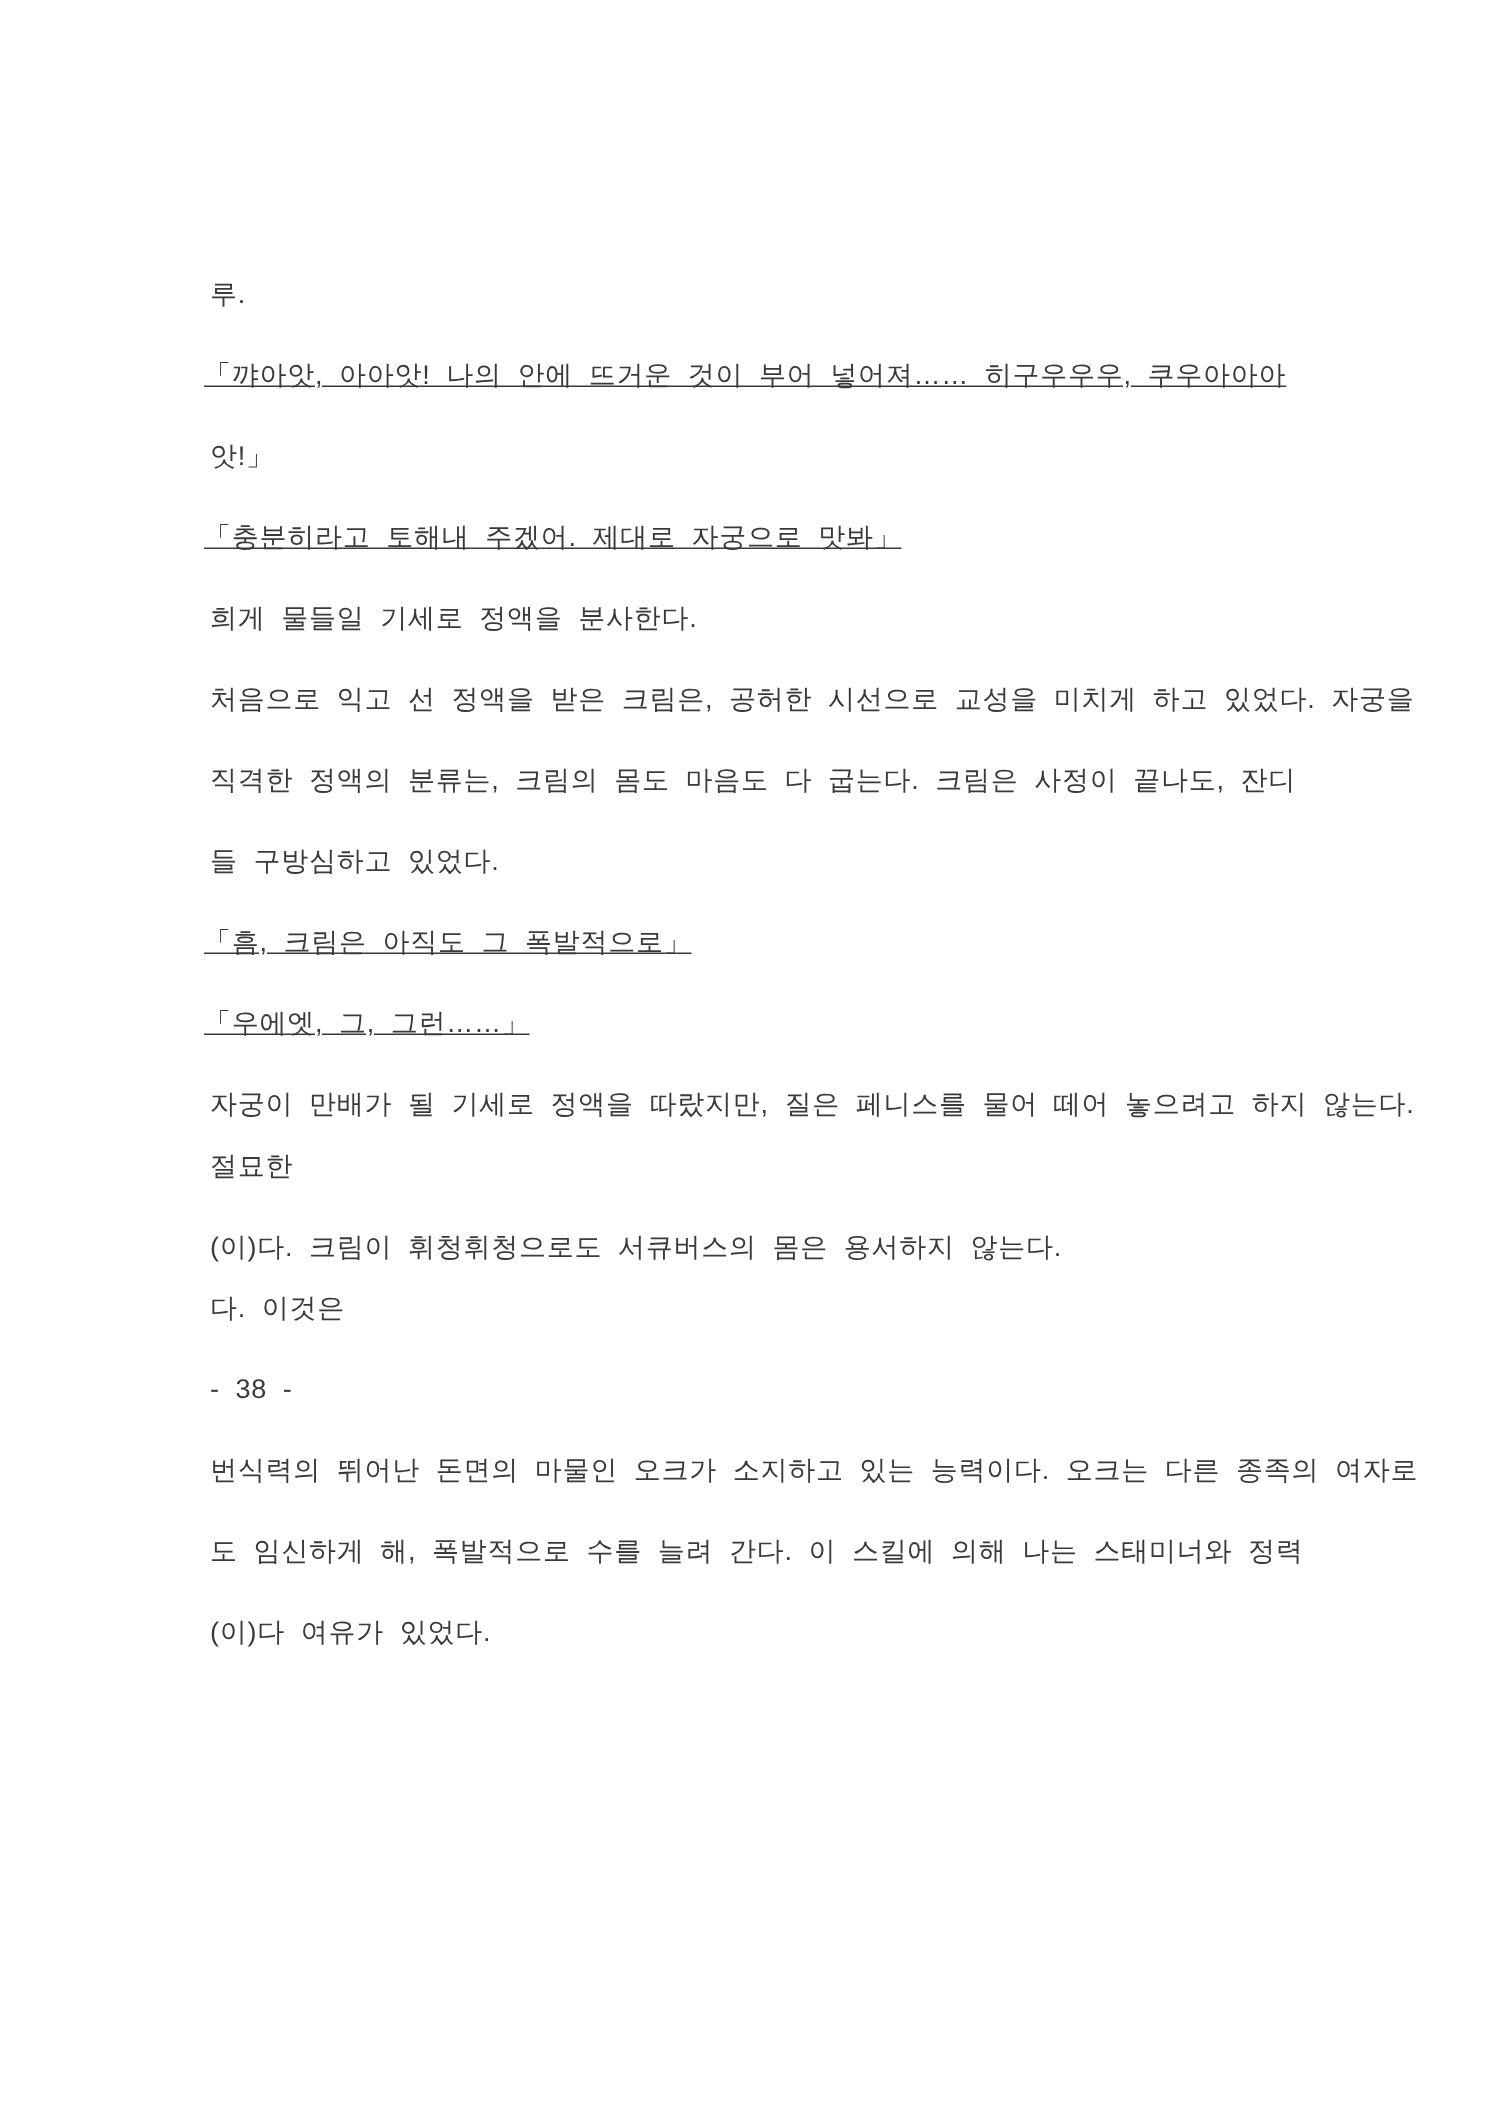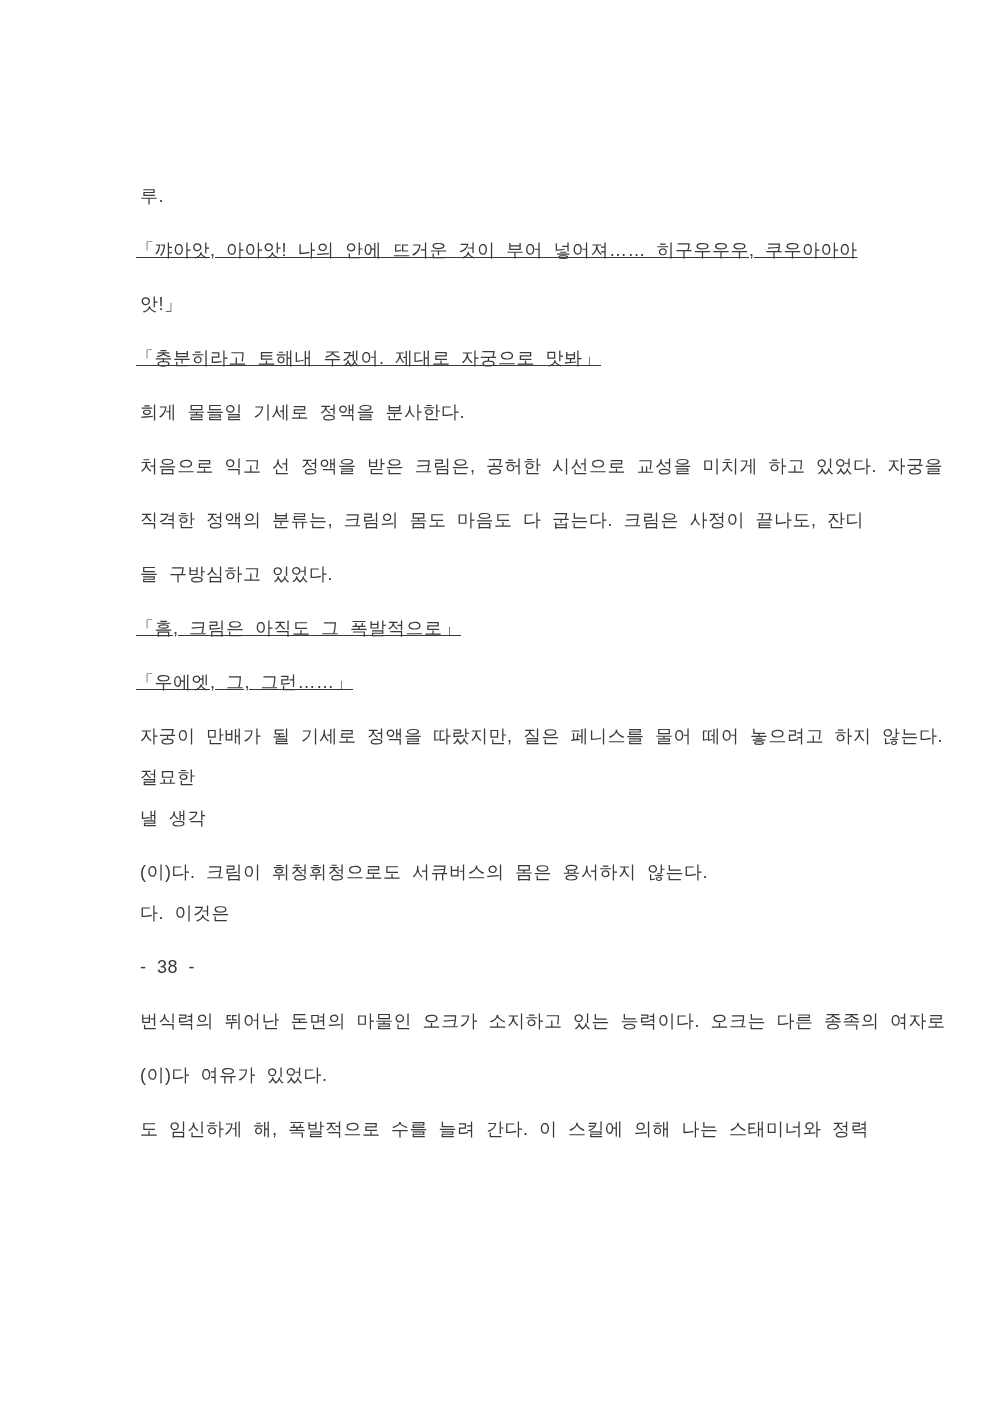--- a/index.html
+++ b/index.html
@@ -50,21 +50,20 @@
     <p class="line">앗!」</p>
     <p class="line quote">「충분히라고 토해내 주겠어. 제대로 자궁으로 맛봐」</p>
     <p class="line">희게 물들일 기세로 정액을 분사한다.</p>
     <p class="line">처음으로 익고 선 정액을 받은 크림은, 공허한 시선으로 교성을 미치게 하고 있었다. 자궁을</p>
     <p class="line">직격한 정액의 분류는, 크림의 몸도 마음도 다 굽는다. 크림은 사정이 끝나도, 잔디</p>
     <p class="line">들 구방심하고 있었다.</p>
     <p class="line quote">「흠, 크림은 아직도 그 폭발적으로」</p>
     <p class="line quote">「우에엣, 그, 그런……」</p>
     <p class="line">자궁이 만배가 될 기세로 정액을 따랐지만, 질은 페니스를 물어 떼어 놓으려고 하지 않는다.</p>
     <p class="line cont">절묘한</p>
-    <p class="line cont">낼 생각</p>
     <p class="line">(이)다. 크림이 휘청휘청으로도 서큐버스의 몸은 용서하지 않는다.</p>
     <p class="line cont">다. 이것은</p>
     <p class="line">- 38 -</p>
     <p class="line">번식력의 뛰어난 돈면의 마물인 오크가 소지하고 있는 능력이다. 오크는 다른 종족의 여자로</p>
+    <p class="line">도 임신하게 해, 폭발적으로 수를 늘려 간다. 이 스킬에 의해 나는 스태미너와 정력</p>
     <p class="line">(이)다 여유가 있었다.</p>
-    <p class="line">도 임신하게 해, 폭발적으로 수를 늘려 간다. 이 스킬에 의해 나는 스태미너와 정력</p>
   </div>
 </div>
 
 </body></html>

